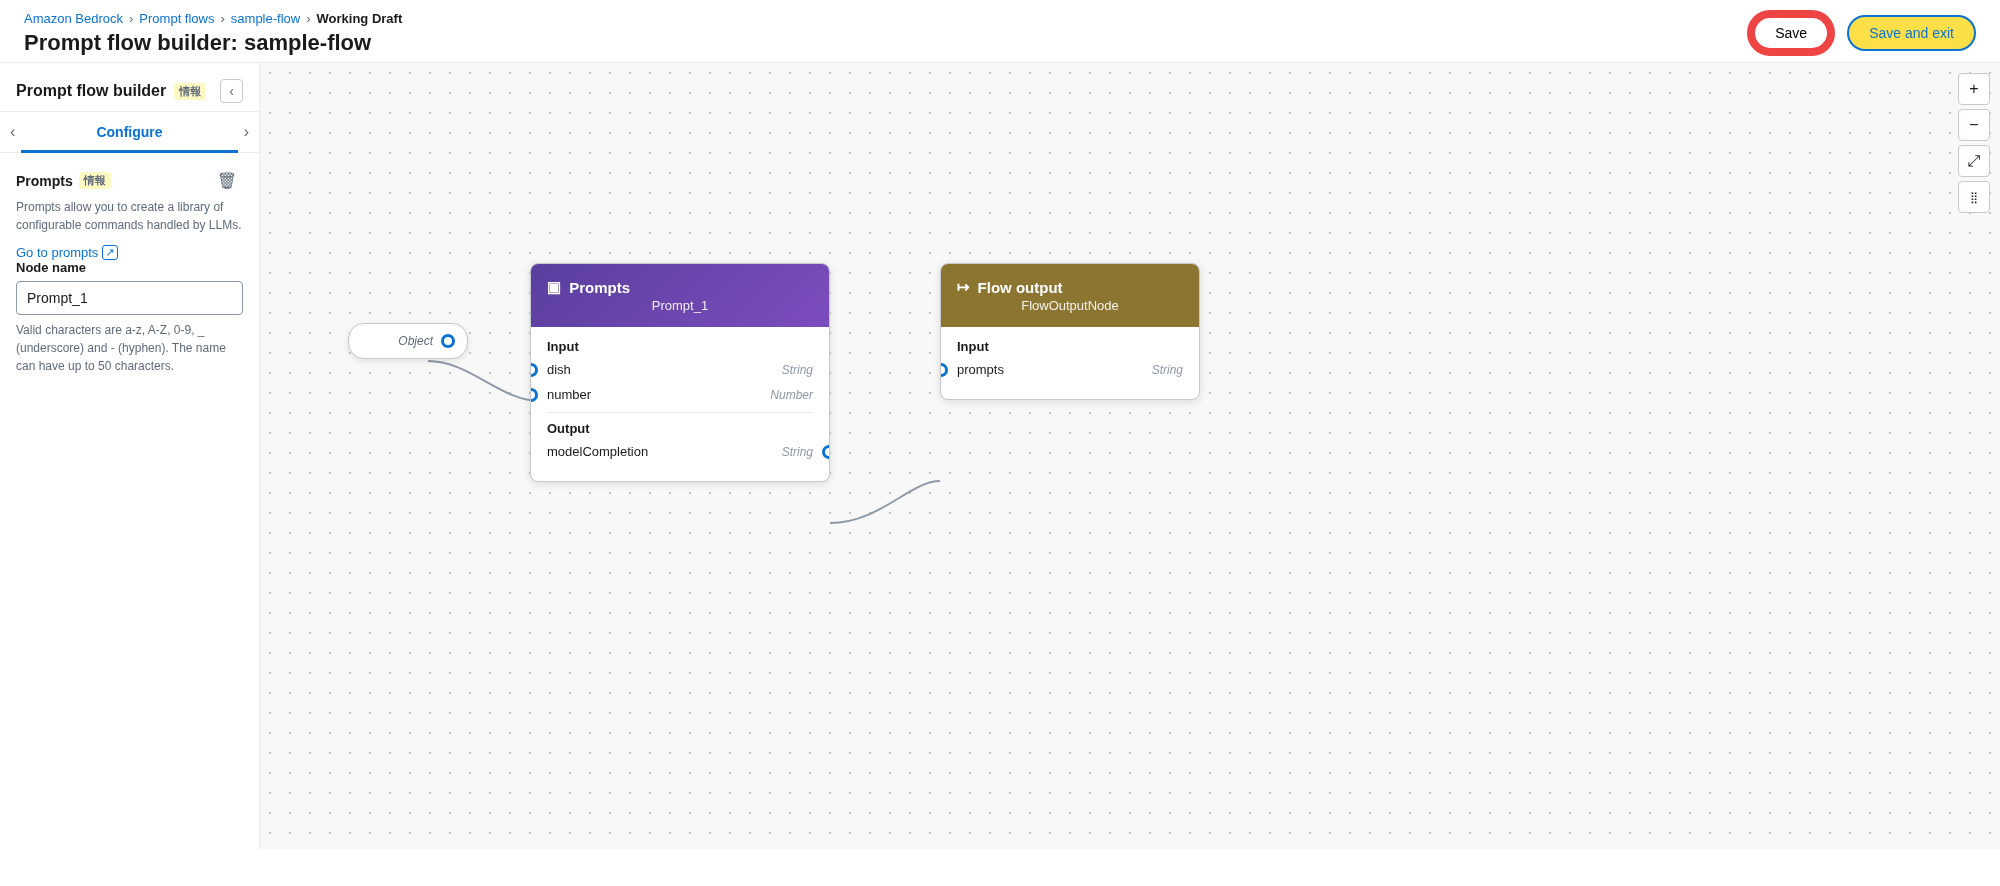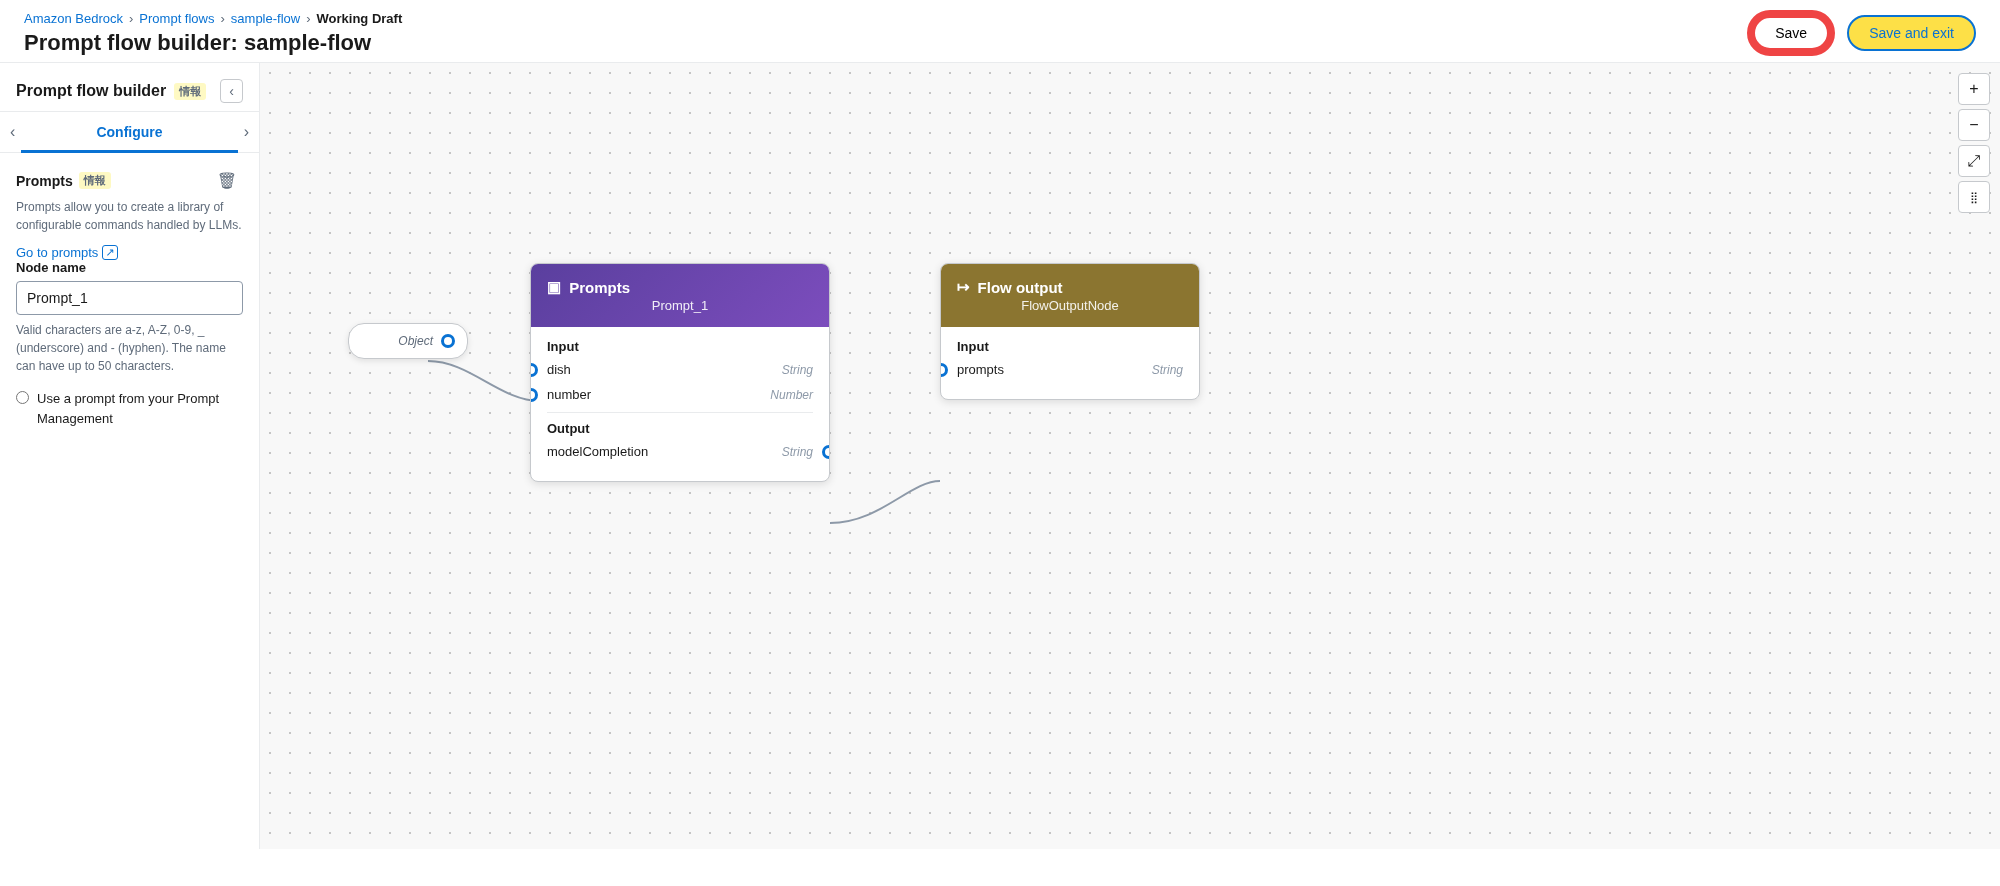--- a/index.html
+++ b/index.html
@@ -404,24 +404,20 @@
         <button class="delete-btn">🗑</button>
       </div>
       <p class="section-desc">Prompts allow you to create a library of configurable commands handled by LLMs.</p>
       <a class="link-btn">
         <span>Go to prompts</span>
         <span style="font-size:11px; border:1px solid #0972d3; border-radius:3px; padding:0 2px;">↗</span>
       </a>
       <div class="field-label">Node name</div>
       <input class="text-input" type="text" value="Prompt_1" style="">
       <p class="field-hint">Valid characters are a-z, A-Z, 0-9, _ (underscore) and - (hyphen). The name can have up to 50 characters.</p>
-      <div class="radio-option">
-        <input type="radio" id="radio-prompt-mgmt" name="prompt-source" style="">
-        <label for="radio-prompt-mgmt">Use a prompt from your Prompt Management</label>
-      </div>
     </div>
   </div>
 
   <div class="canvas-area">
 
     <svg class="connections-svg">
 
       <path d="M 168 298 C 210 298, 240 338, 280 338" fill="none" stroke="#8d99a8" stroke-width="2"></path>
 
       <path d="M 570 460 C 620 460, 650 418, 680 418" fill="none" stroke="#8d99a8" stroke-width="2"></path>

